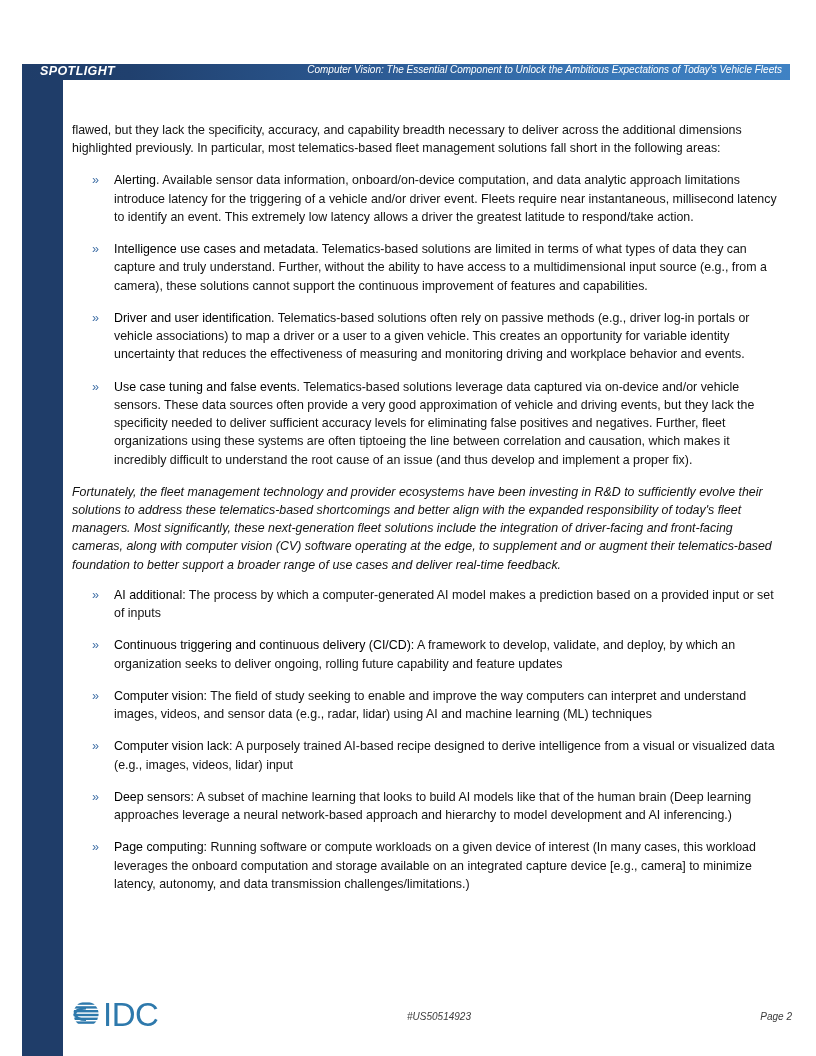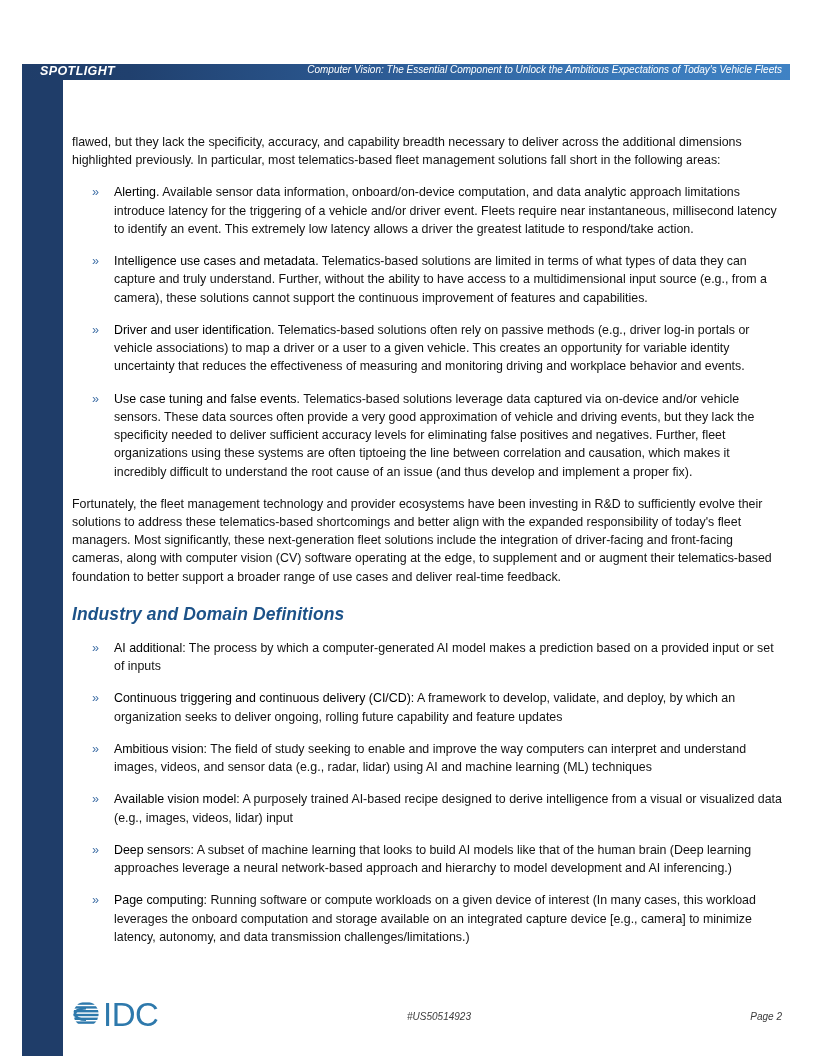--- a/index.html
+++ b/index.html
@@ -68,32 +68,32 @@
     left: 63px;
     top: 96px;
     width: 727px;
     bottom: 0;
     background: #ffffff;
   }
 
   .body-col {
     position: absolute;
     left: 9px;
-    top: 37px;
+    top: 25px;
     width: 710px;
   }
 
   p.para {
     margin: 0 0 14px 0;
     font-size: 12.4px;
     line-height: 1.47;
     text-align: left;
     color: #121212;
   }
-  p.para.tight { margin-bottom: 12px; }
+  p.para.tight { margin-bottom: 12px; font-style: italic; }
 
   ul.bullets {
     list-style: none;
     margin: 0 0 4px 0;
     padding: 0;
   }
   ul.bullets li {
     position: relative;
     padding-left: 42px;
     margin-bottom: 14px;
@@ -120,21 +120,21 @@
     font-weight: bold;
     font-style: italic;
     color: #1c5288;
     letter-spacing: 0.1px;
   }
 
   
   .footer {
     position: absolute;
     left: 63px;
-    right: 34px;
+    right: 24px;
     bottom: 14px;
     height: 48px;
   }
   .logo {
     position: absolute;
     left: 7px;
     top: 0px;
     display: flex;
     align-items: center;
     height: 40px;
@@ -187,27 +187,26 @@
 
       <ul class="bullets" id="shortcomings-list">
           <li><span class="guillemet">»</span><b class="term">Alerting</b><span>.</span><span> Available sensor data information, onboard/on-device computation, and data analytic approach limitations introduce latency for the triggering of a vehicle and/or driver event. Fleets require near instantaneous, millisecond latency to identify an event. This extremely low latency allows a driver the greatest latitude to respond/take action.</span></li>
           <li><span class="guillemet">»</span><b class="term">Intelligence use cases and metadata</b><span>.</span><span> Telematics-based solutions are limited in terms of what types of data they can capture and truly understand. Further, without the ability to have access to a multidimensional input source (e.g., from a camera), these solutions cannot support the continuous improvement of features and capabilities.</span></li>
           <li><span class="guillemet">»</span><b class="term">Driver and user identification</b><span>.</span><span> Telematics-based solutions often rely on passive methods (e.g., driver log-in portals or vehicle associations) to map a driver or a user to a given vehicle. This creates an opportunity for variable identity uncertainty that reduces the effectiveness of measuring and monitoring driving and workplace behavior and events.</span></li>
           <li><span class="guillemet">»</span><b class="term">Use case tuning and false events</b><span>.</span><span> Telematics-based solutions leverage data captured via on-device and/or vehicle sensors. These data sources often provide a very good approximation of vehicle and driving events, but they lack the specificity needed to deliver sufficient accuracy levels for eliminating false positives and negatives. Further, fleet organizations using these systems are often tiptoeing the line between correlation and causation, which makes it incredibly difficult to understand the root cause of an issue (and thus develop and implement a proper fix).</span></li>
         </ul>
 
       <p class="para tight">Fortunately, the fleet management technology and provider ecosystems have been investing in R&amp;D to sufficiently evolve their solutions to address these telematics-based shortcomings and better align with the expanded responsibility of today's fleet managers. Most significantly, these next-generation fleet solutions include the integration of driver-facing and front-facing cameras, along with computer vision (CV) software operating at the edge, to supplement and or augment their telematics-based foundation to better support a broader range of use cases and deliver real-time feedback.</p>
 
-      <h2 class="section-heading">Industry and Domain Definitions</h2>
 
       <ul class="bullets" id="definitions-list">
           <li><span class="guillemet">»</span><b class="term">AI additional:</b><span> The process by which a computer-generated AI model makes a prediction based on a provided input or set of inputs</span></li>
           <li><span class="guillemet">»</span><b class="term">Continuous triggering and continuous delivery (CI/CD):</b><span> A framework to develop, validate, and deploy, by which an organization seeks to deliver ongoing, rolling future capability and feature updates</span></li>
-          <li><span class="guillemet">»</span><b class="term">Ambitious vision:</b><span> The field of study seeking to enable and improve the way computers can interpret and understand images, videos, and sensor data (e.g., radar, lidar) using AI and machine learning (ML) techniques</span></li>
-          <li><span class="guillemet">»</span><b class="term">Available vision model:</b><span> A purposely trained AI-based recipe designed to derive intelligence from a visual or visualized data (e.g., images, videos, lidar) input</span></li>
+          <li><span class="guillemet">»</span><b class="term">Computer vision:</b><span> The field of study seeking to enable and improve the way computers can interpret and understand images, videos, and sensor data (e.g., radar, lidar) using AI and machine learning (ML) techniques</span></li>
+          <li><span class="guillemet">»</span><b class="term">Computer vision lack:</b><span> A purposely trained AI-based recipe designed to derive intelligence from a visual or visualized data (e.g., images, videos, lidar) input</span></li>
           <li><span class="guillemet">»</span><b class="term">Deep sensors:</b><span> A subset of machine learning that looks to build AI models like that of the human brain (Deep learning approaches leverage a neural network-based approach and hierarchy to model development and AI inferencing.)</span></li>
           <li><span class="guillemet">»</span><b class="term">Page computing:</b><span> Running software or compute workloads on a given device of interest (In many cases, this workload leverages the onboard computation and storage available on an integrated capture device [e.g., camera] to minimize latency, autonomy, and data transmission challenges/limitations.)</span></li>
         </ul>
 
     </div>
   </div>
 
   <div class="footer">
     <div class="logo">
       <svg class="logo-mark" width="32" height="32" viewBox="0 0 32 32">

